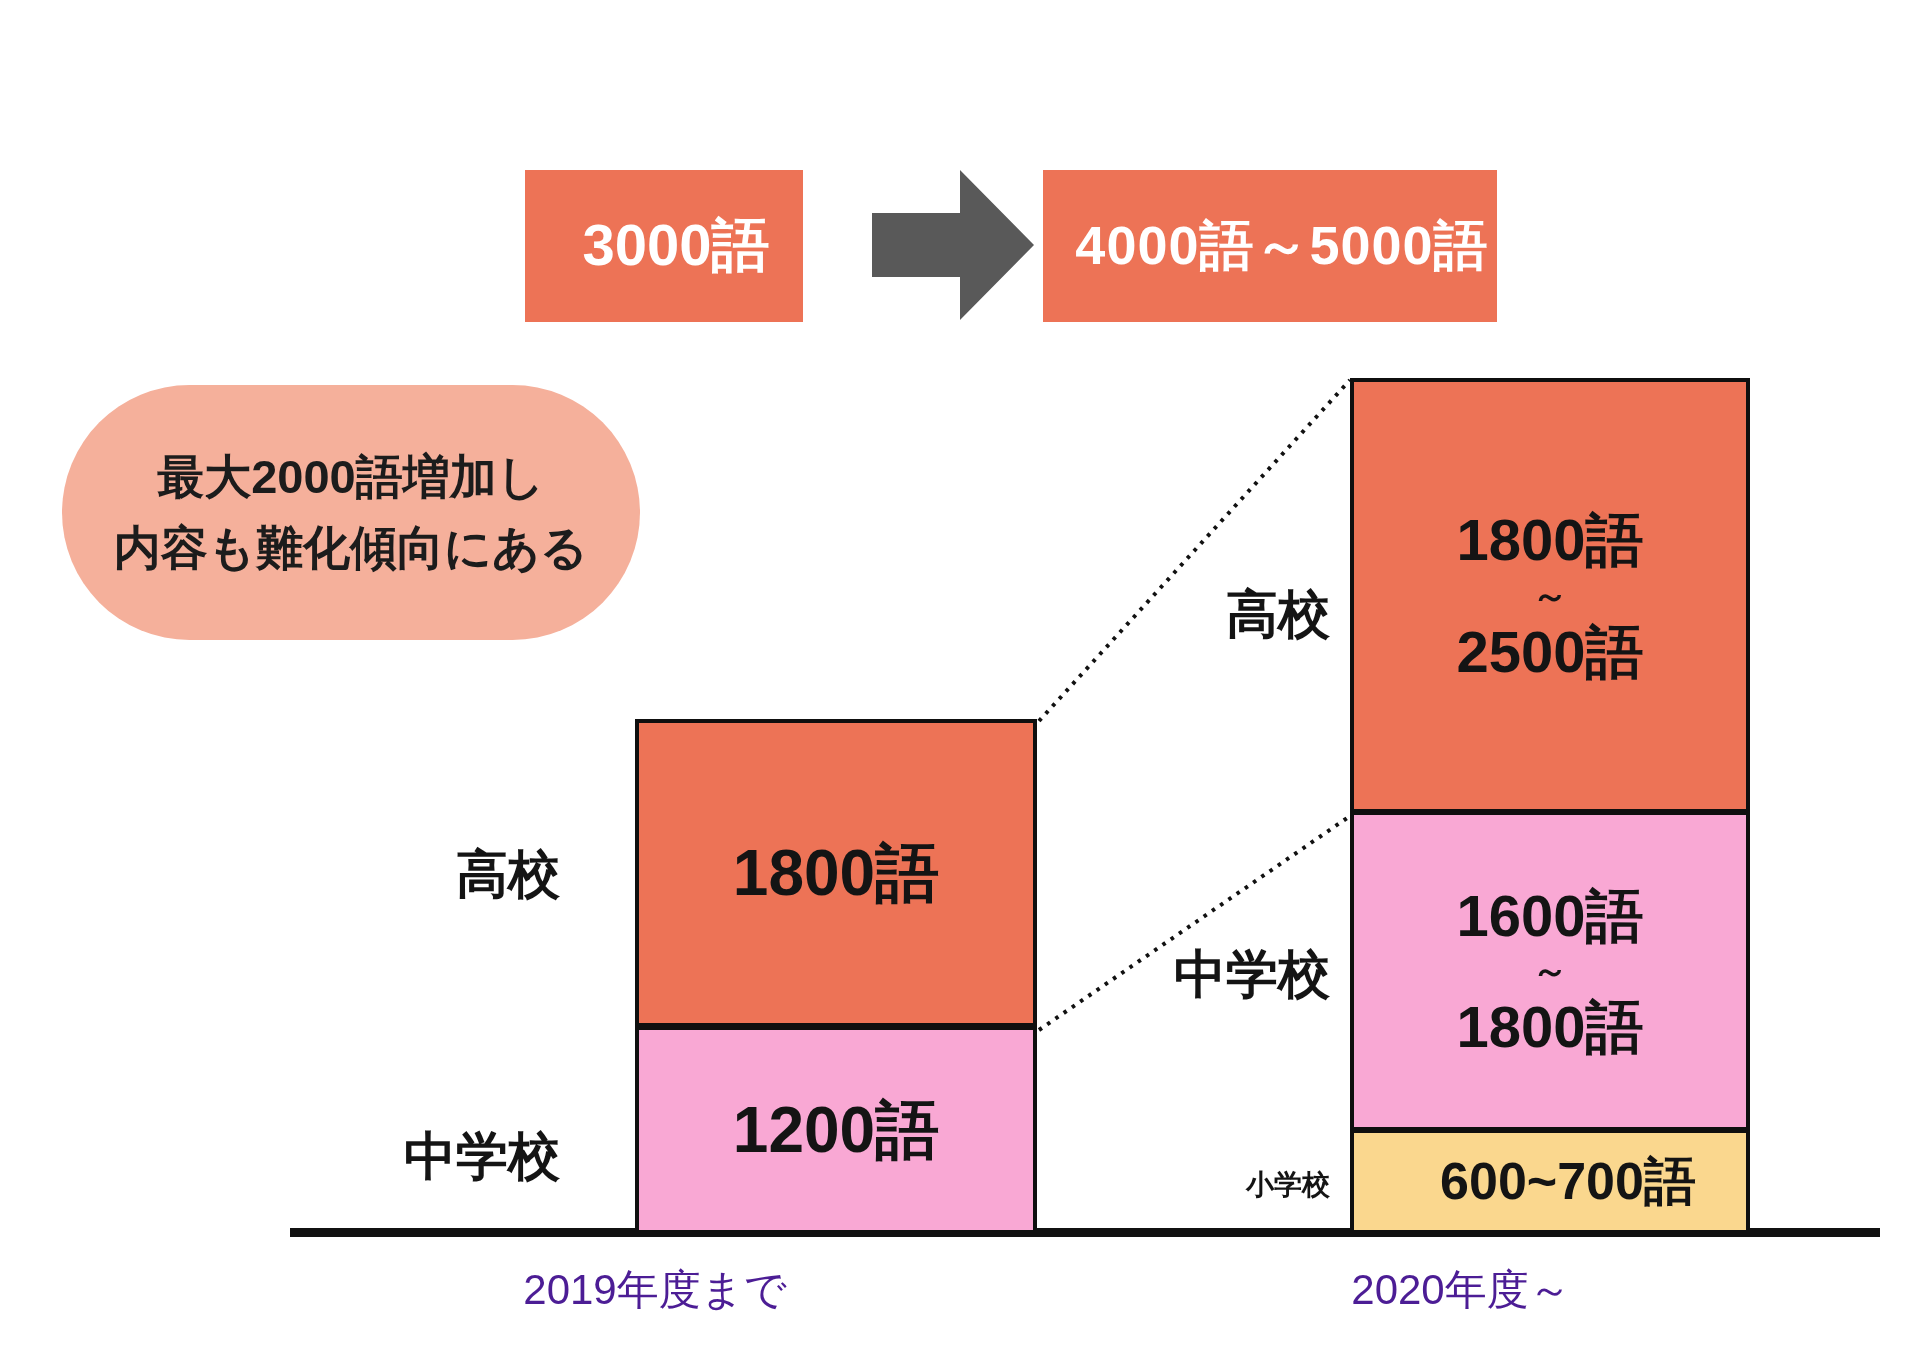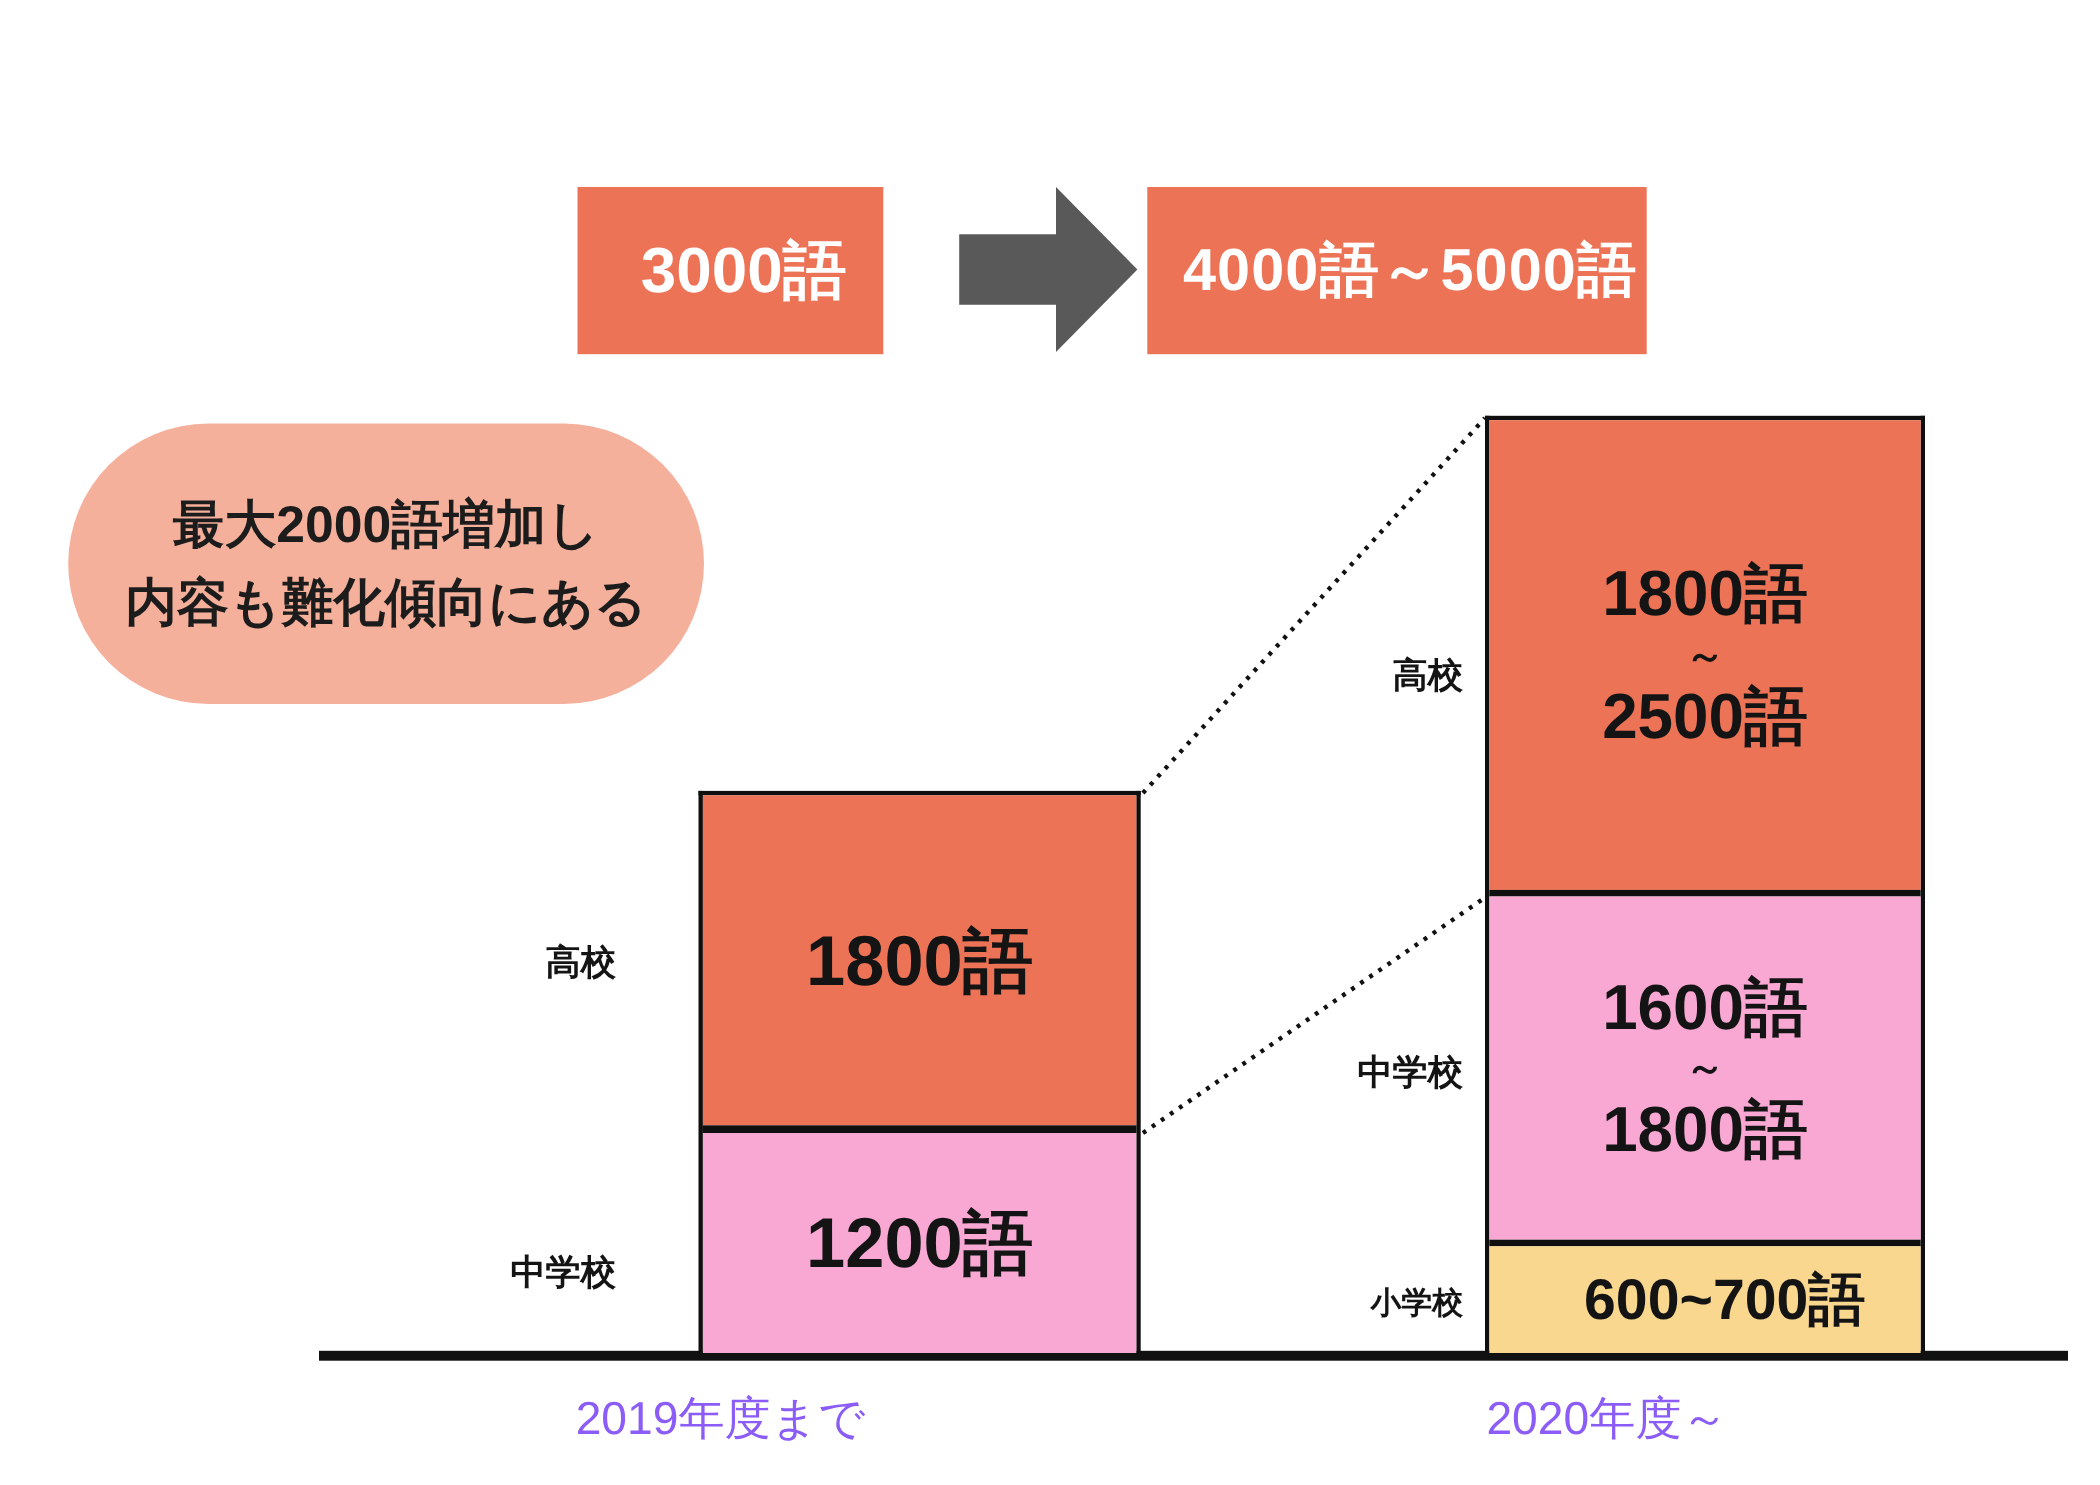--- a/index.html
+++ b/index.html
@@ -26,21 +26,21 @@
     position:absolute;left:62px;top:385px;width:578px;height:255px;
     background:#F5B09B;border-radius:130px;
     display:flex;flex-direction:column;align-items:center;justify-content:center;
     gap:14px;
   }
   .bubble-line{font-size:47px;font-weight:700;line-height:1.2;color:#1c1c1c;white-space:nowrap;}
   
   .axis-line{position:absolute;left:290px;top:1228px;width:1590px;height:9px;background:#111111;}
   .axis-label{
     position:absolute;top:1262px;transform:translateX(-50%);
-    font-size:42px;font-weight:500;color:#8b5cf6;white-space:nowrap;
+    font-size:42px;font-weight:500;color:#4c1d95;white-space:nowrap;
   }
   .axis-label-before{left:655px;}
   .axis-label-after{left:1427px;margin-left:34px;}
   
   .bar{
     position:absolute;z-index:1;
     border:4px solid #0f0f0f;border-bottom:none;
     display:flex;flex-direction:column;
   }
   .bar-before{left:635px;top:719px;width:402px;height:511px;}
@@ -56,21 +56,21 @@
   .seg-a1{height:427px;flex:none;}
   .seg-a2{height:312px;flex:none;}
   .seg-a3{flex:1;}
   .seg-value{font-size:64px;font-weight:600;color:#141414;white-space:nowrap;}
   .range-value{font-size:58px;font-weight:600;line-height:1.3;color:#141414;white-space:nowrap;}
   .range-tilde{font-size:36px;font-weight:600;line-height:1.0;color:#141414;}
   .seg-value-small{font-size:52px;font-weight:600;color:#141414;white-space:nowrap;}
   
   .cat-label{
     position:absolute;transform:translateY(-50%);
-    font-size:32px;font-weight:600;color:#141414;
+    font-size:52px;font-weight:600;color:#141414;
     text-align:right;white-space:nowrap;
   }
   .cat-hs-before{left:300px;width:260px;top:875px;}
   .cat-jhs-before{left:300px;width:260px;top:1157px;}
   .cat-hs-after{left:1070px;width:260px;top:615px;}
   .cat-jhs-after{left:1070px;width:260px;top:975px;}
   .cat-es-after{left:1070px;width:260px;top:1185px;font-size:28px;}
   
   .overlay{position:absolute;left:0;top:0;z-index:2;pointer-events:none;}
 </style>

